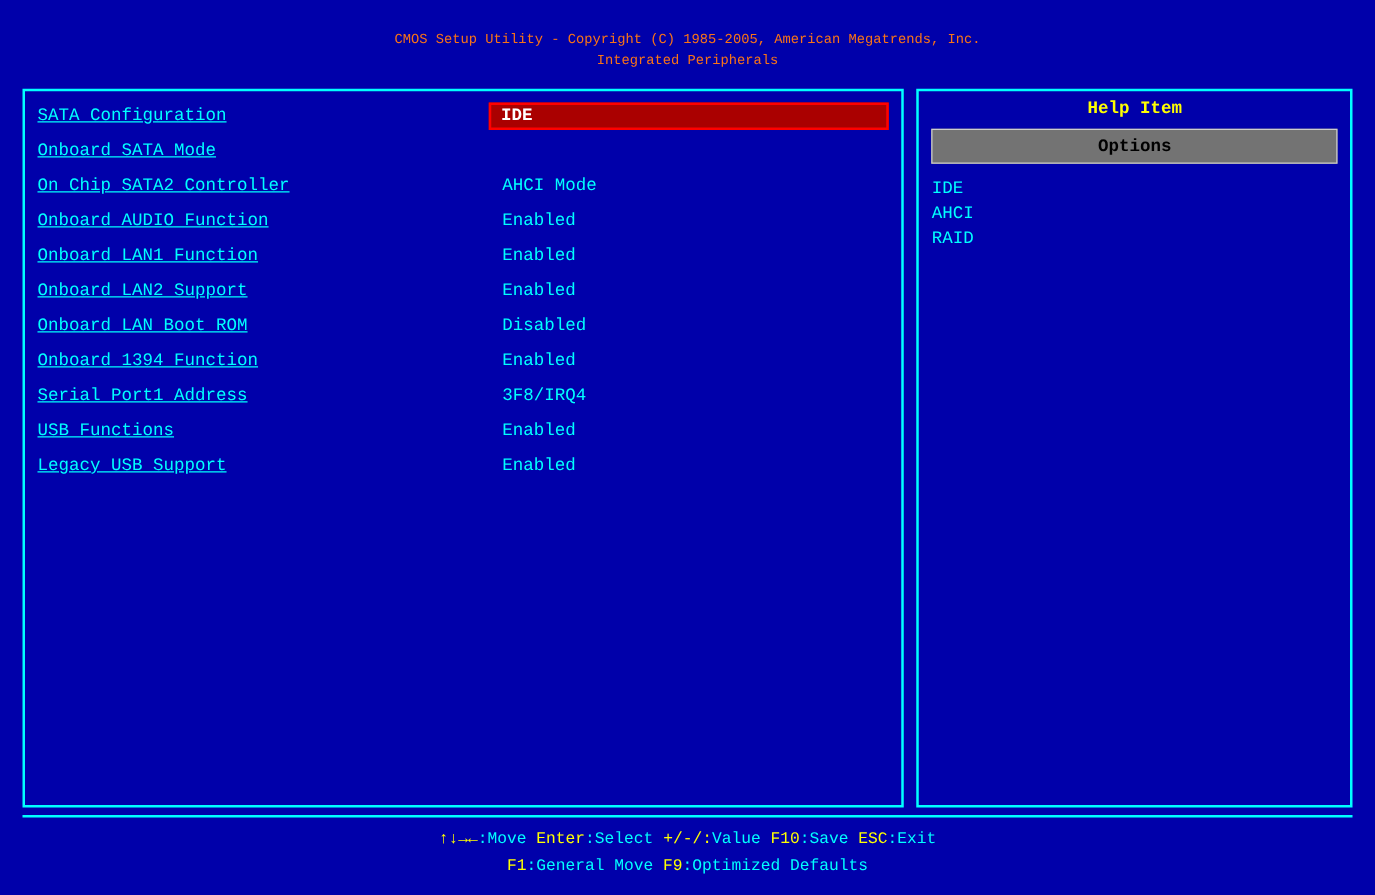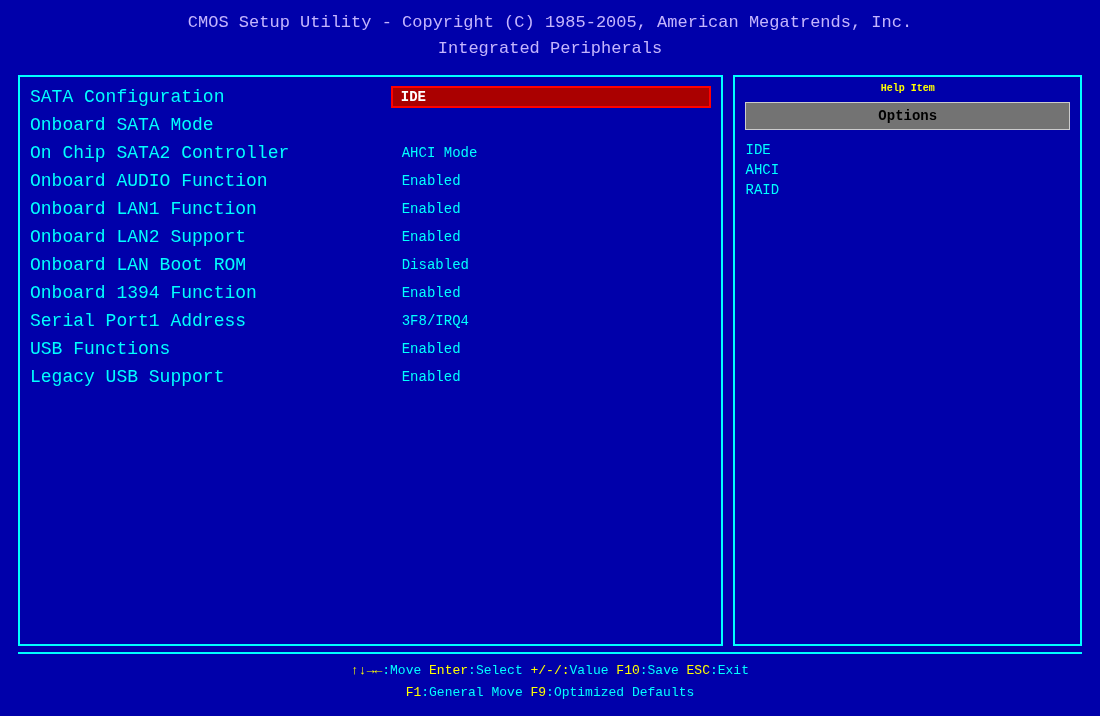--- a/index.html
+++ b/index.html
@@ -8,23 +8,23 @@
       height: 716px;
       background-color: #0000AA;
       font-family: 'Courier New', Courier, monospace;
       color: #00FFFF;
       display: flex;
       flex-direction: column;
       overflow: hidden;
     }
     #header {
       text-align: center;
-      padding: 10px 0 6px 0;
-      color: #c4b5fd;
-      font-size: 17px;
+      padding: 24px 0 6px 0;
+      color: #f97316;
+      font-size: 11px;
       line-height: 1.5;
     }
     #main-container {
       display: flex;
       flex: 1;
       margin: 8px 18px 0 18px;
       gap: 10px;
     }
     #left-panel {
       flex: 2.1;
@@ -43,40 +43,41 @@
     }
     .settings-row {
       display: flex;
       align-items: center;
       padding: 2px 0;
       min-height: 28px;
     }
     .settings-label {
       flex: 1.2;
       color: #00FFFF;
-      font-size: 18px;
+      font-size: 14px;
       white-space: nowrap;
+      text-decoration: underline;
     }
     .settings-value {
       flex: 1;
       font-size: 14px;
       color: #00FFFF;
     }
     .settings-value.selected {
       background-color: #AA0000;
       color: #FFFFFF;
       border: 2px solid #FF0000;
       padding: 1px 8px;
       display: inline-block;
       font-weight: bold;
     }
     #help-title {
       text-align: center;
       color: #FFFF00;
-      font-size: 10px;
+      font-size: 14px;
       margin-bottom: 8px;
       font-weight: bold;
     }
     #options-box {
       background-color: #737373;
       border: 1px solid #CCCCCC;
       padding: 4px 10px;
       margin-bottom: 10px;
       text-align: center;
     }

